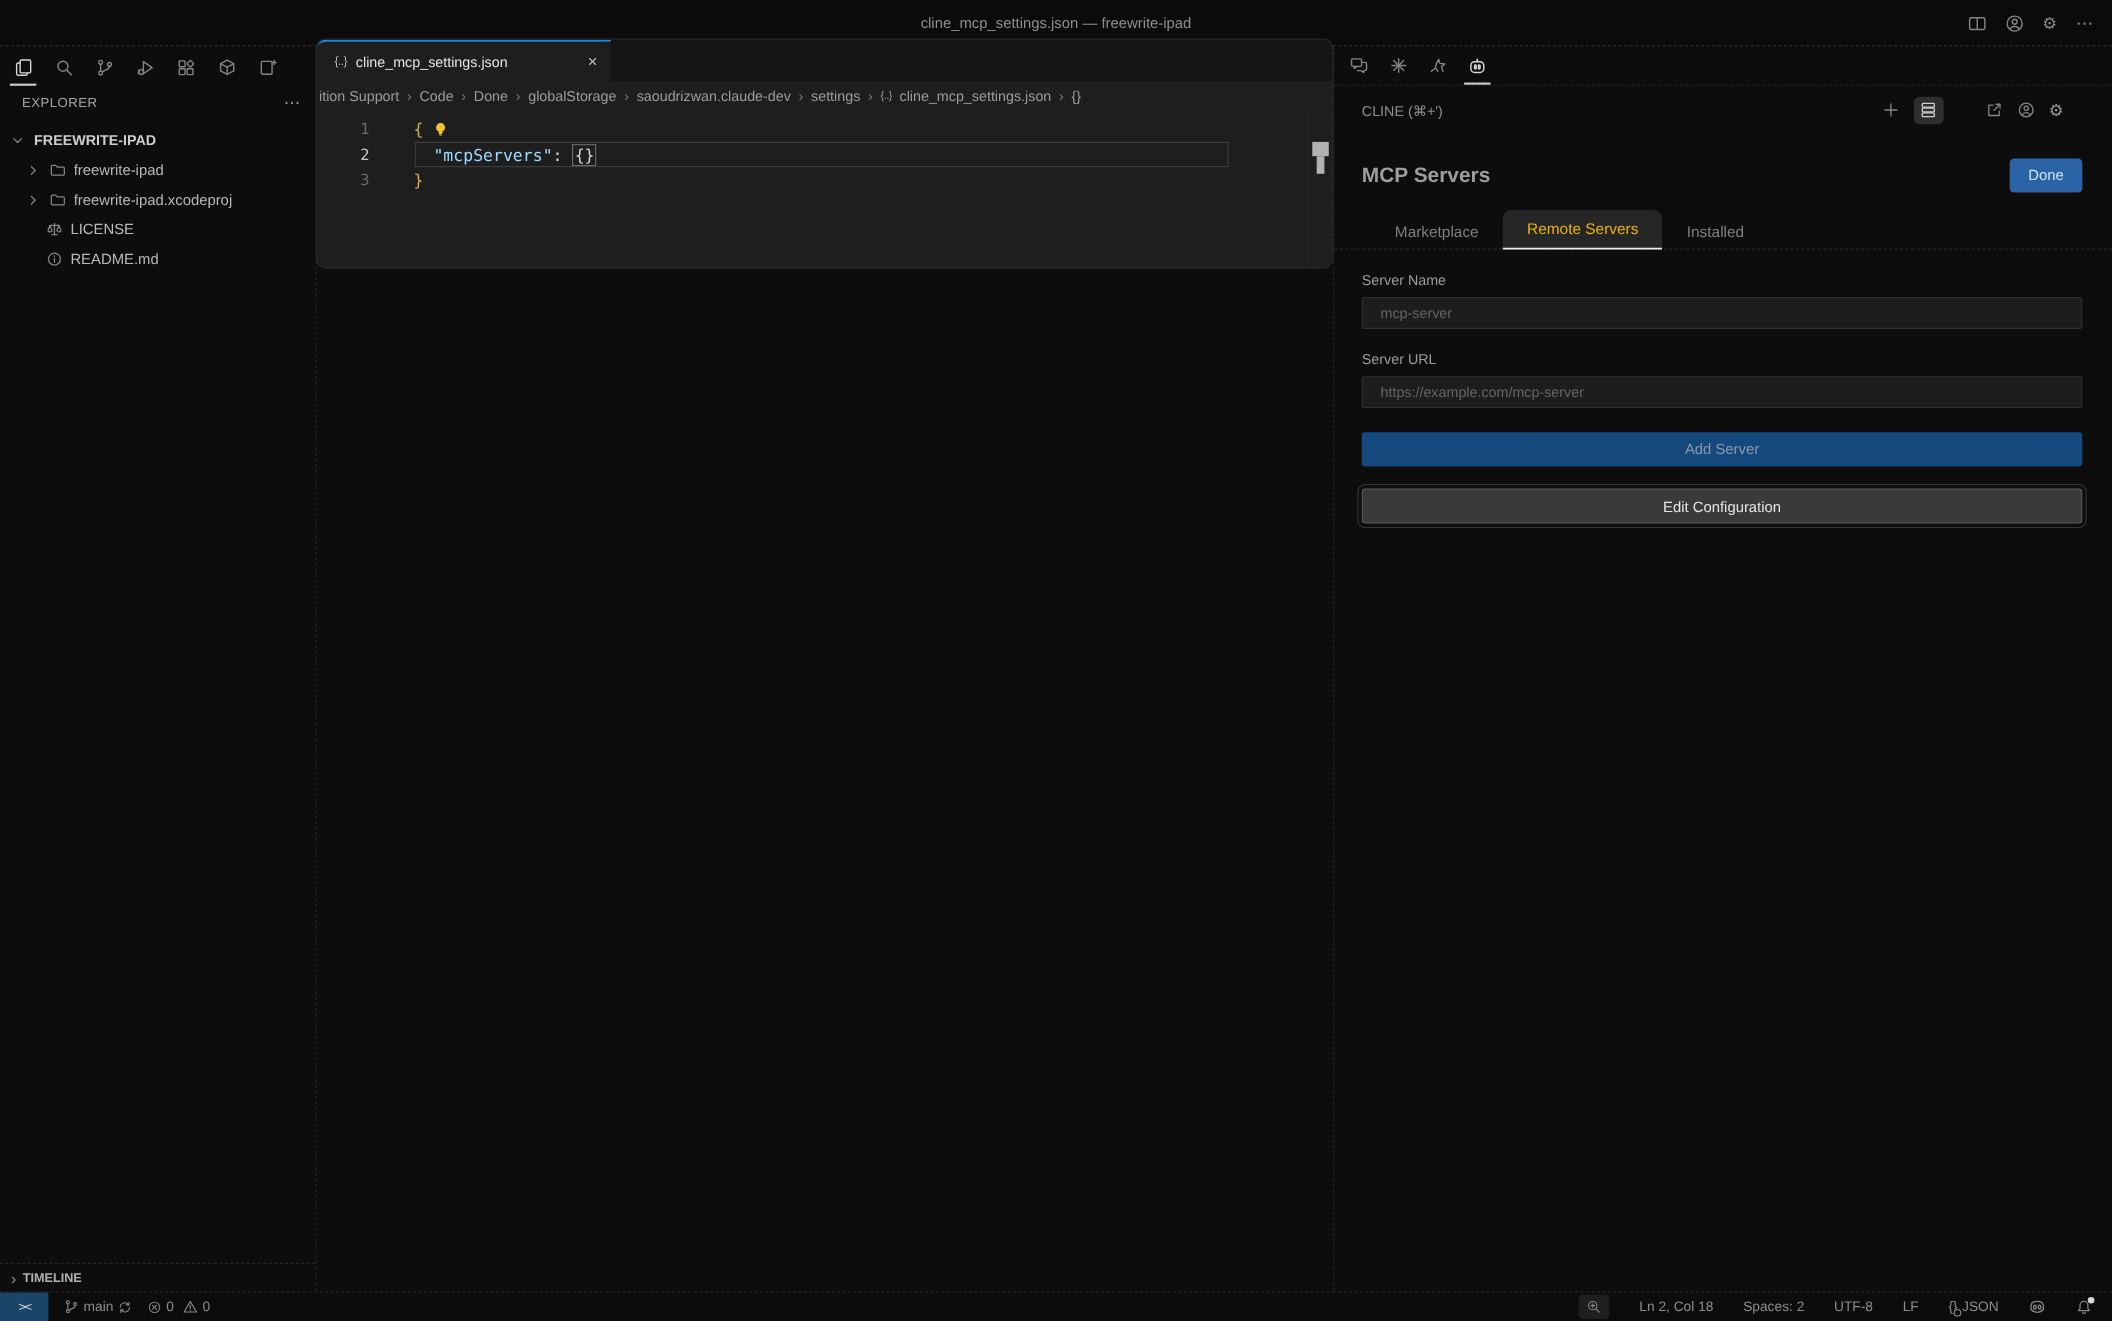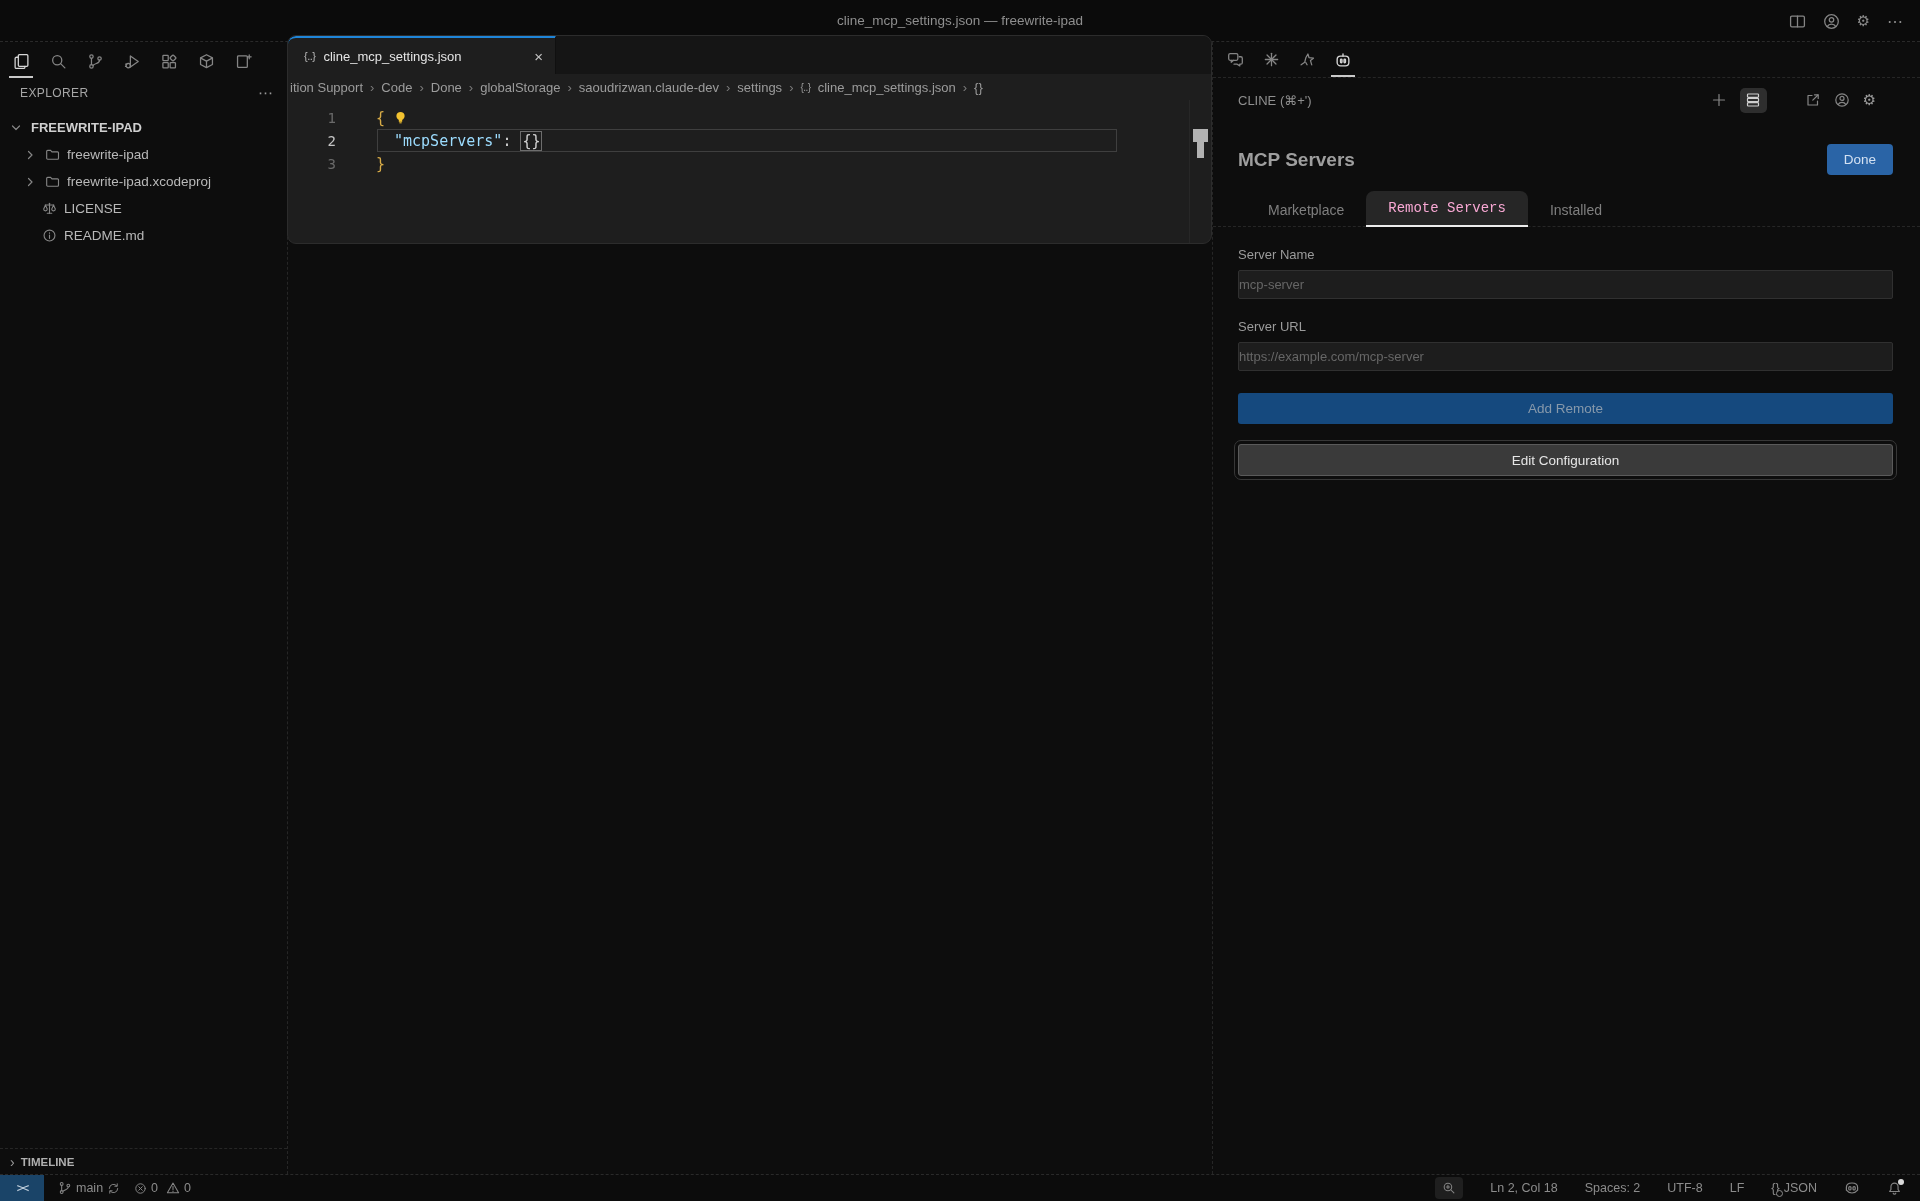--- a/index.html
+++ b/index.html
@@ -88,28 +88,28 @@
     display:flex; align-items:center; justify-content:center; }
   .panel-actions .glyph { color:#9a9a9a; font-size:15px; }
   .panel-body { padding:6px 27px 0 25px; }
   .mcp-head-row { display:flex; align-items:center; margin-top:16px; }
   .mcp-heading { color:#9e9e9e; font-size:19px; font-weight:bold; }
   .done-btn { margin-left:auto; background:#2a64a6; color:#d3e1f2; font-size:13.5px;
     border:none; border-radius:4px; height:31px; width:66px; }
   .mcp-tabs { display:flex; align-items:flex-end; margin:14px 0 0 8px; position:relative; height:38px; }
   .mcp-tabs::after { content:""; position:absolute; left:-33px; right:-27px; bottom:0; border-bottom:1px dashed #262626; }
   .mcp-tab { padding:9px 22px; color:#7f7f7f; font-size:14px; }
-  .mcp-tab.active { background:#262626; color:#f9a8d4; border-radius:8px 8px 0 0;
-    border-bottom:2.5px solid #ededed; position:relative; z-index:1;font-family:Liberation Mono, monospace; }
+  .mcp-tab.active { background:#262626; color:#eab308; border-radius:8px 8px 0 0;
+    border-bottom:2.5px solid #ededed; position:relative; z-index:1; }
   .mcp-desc { margin-top:18px; color:#ababab; font-size:13.5px; line-height:1.55; width:530px; }
   .mcp-link { color:#3f8fe0; }
   .field-label { margin-top:20px; color:#9b9b9b; font-size:13px; }
   .field-input { margin-top:8px; width:100%; height:29px; background:#1d1d1d;
     border:1px solid #303030; border-radius:2px; color:#cfcfcf; font-size:13px;
-    font-family:"Liberation Sans", sans-serif; padding:0 0; }
+    font-family:"Liberation Sans", sans-serif; padding:0 16px; }
   .field-input::placeholder { color:#666666; }
   .add-btn { margin-top:22px; width:100%; height:31px; background:#15497e; color:#8799ab;
     border:none; border-radius:3px; font-size:13.5px; font-family:"Liberation Sans", sans-serif; }
   .edit-btn { margin-top:20px; width:100%; height:32px; background:#3a3a3a; color:#e6e6e6;
     border:1px solid #5a5a5a; border-radius:3px; font-size:13.5px;
     font-family:"Liberation Sans", sans-serif; outline:1px solid #373737; outline-offset:3px; }
 
   
   .statusbar { position:absolute; left:0; bottom:0; width:1920px; height:27px;
     background:#0c0c0c; border-top:1px dashed #2a2a2a;
@@ -413,21 +413,21 @@
       <span class="mcp-tab">Installed</span>
     </div>
 
 
     <div class="field-label">Server Name</div>
     <input class="field-input" type="text" placeholder="mcp-server" style="">
 
     <div class="field-label">Server URL</div>
     <input class="field-input" type="text" placeholder="https://example.com/mcp-server" style="">
 
-    <button class="add-btn">Add Remote</button>
+    <button class="add-btn">Add Server</button>
     <button class="edit-btn">Edit Configuration</button>
   </div>
 </section>
 
 <footer class="statusbar">
   <div class="sb-left">
     <span class="sb-remote">&gt;&lt;</span>
     <span class="sb-item">
       <svg class="ico" width="14" height="14" viewBox="0 0 16 16">
           <circle cx="4.2" cy="3.4" r="1.6"></circle>

